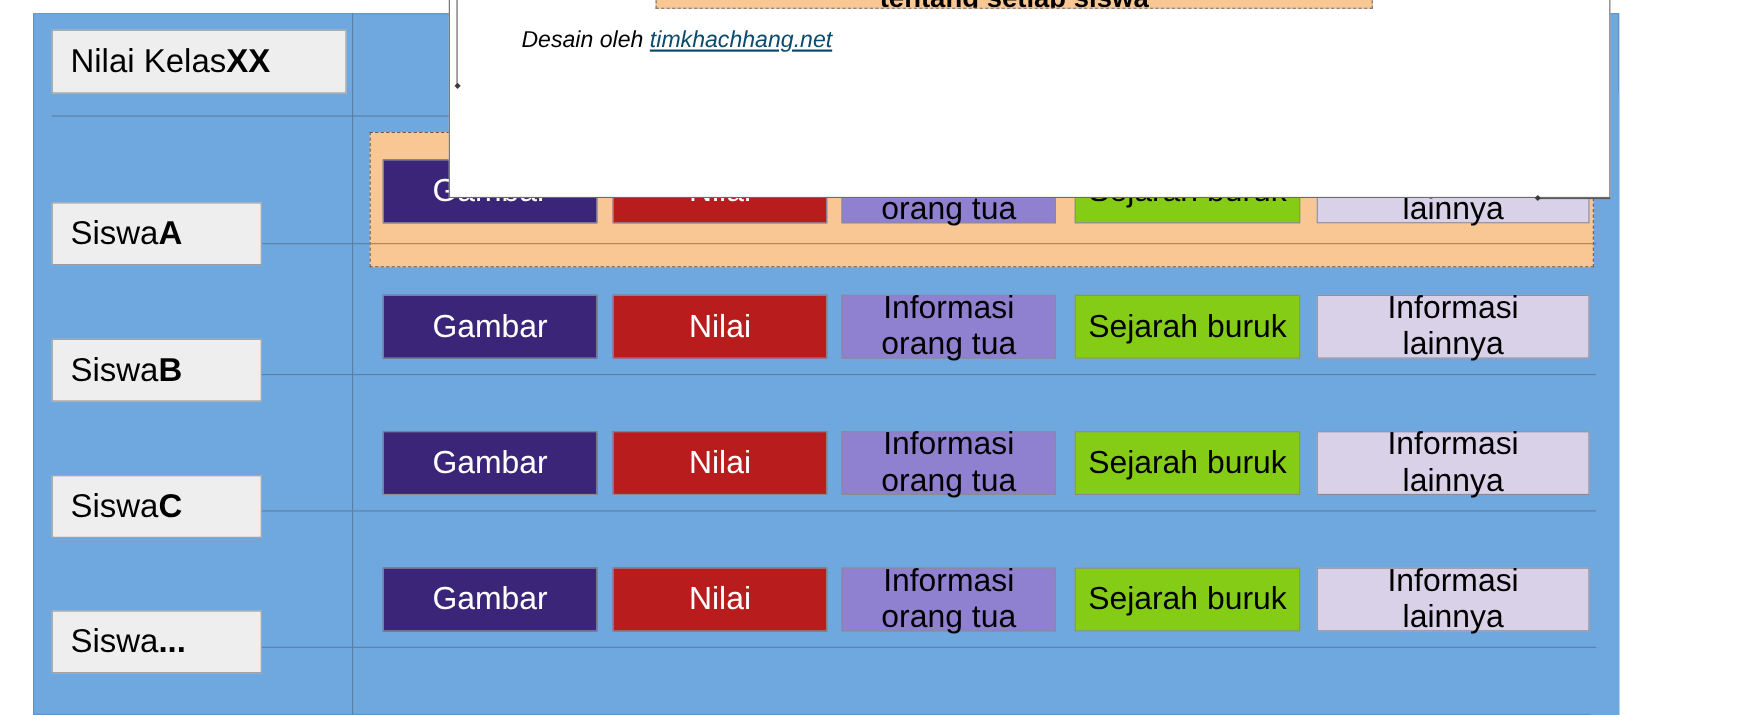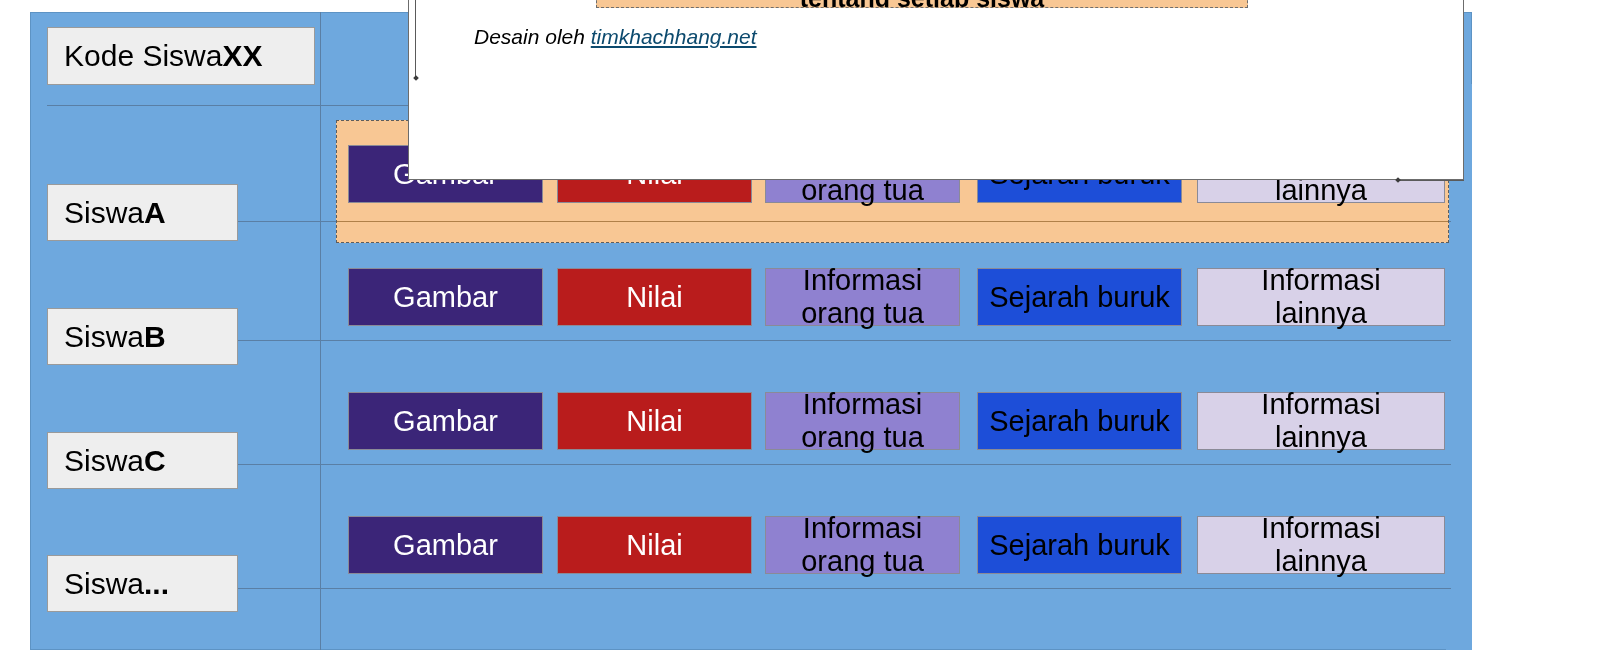--- a/index.html
+++ b/index.html
@@ -225,21 +225,21 @@
     overflow: visible;
   }
   .cell span {
     display: block;
     width: 200px;
   }
 
   .cell-1 { left: 0px;   width: 195px; background: #3b2578; color: #ffffff; }
   .cell-2 { left: 209px; width: 195px; background: #b91c1c; color: #ffffff; }
   .cell-3 { left: 417px; width: 195px; background: #8f81d0; color: #000000; }
-  .cell-4 { left: 629px; width: 205px; background: #1d4ed8; color: #000000; }
+  .cell-4 { left: 629px; width: 205px; background: #84cc16; color: #000000; }
   .cell-5 { left: 849px; width: 248px; background: #d8d1e8; color: #000000; }
 
   
   .selection {
     position: absolute;
     left: 336px;
     top: 120px;
     width: 1113px;
     height: 123px;
     background: #f8c794;
@@ -283,21 +283,21 @@
   <div class="row-divider" style="top:340px;"></div>
   <div class="row-divider" style="top:464px;"></div>
   <div class="row-divider" style="top:588px;"></div>
 
   <div class="col-sep"></div>
 
   <div class="selection"></div>
   <div class="selection-divider"></div>
 
   <div class="label-chip chip-header">
-    <span>Kode Siswa </span>
+    <span>Nilai Kelas </span>
       <b>XX</b>
   </div>
 
   <div class="label-chip chip-student" style="top:148px;">
     <span>Siswa </span>
       <b>A</b>
   </div>
   <div class="label-chip chip-student" style="top:272px;">
     <span>Siswa </span>
       <b>B</b>

